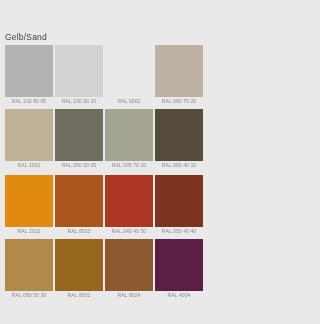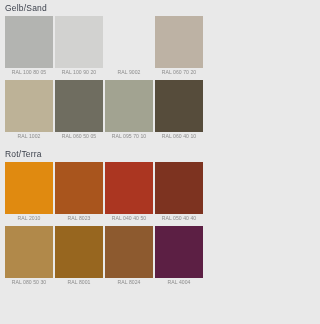--- a/index.html
+++ b/index.html
@@ -24,20 +24,21 @@
     position: relative;
     width: 100%;
   }
   .section-header {
     font-size: 8.5px;
     color: #3a3f4a;
     padding: 3px 0 2px 5px;
     letter-spacing: 0.2px;
     line-height: 11px;
     white-space: nowrap;
+    margin-top: 29px;
   }
   .swatch-row {
     display: flex;
     width: 100%;
     padding: 0 4px 0 5px;
     box-sizing: border-box;
     gap: 2px;
   }
   .swatch-cell {
     width: 48px;
@@ -112,21 +113,20 @@
       <div class="swatch-cell">
         <div class="swatch-chip" style="background-color: rgb(86, 76, 59);"></div>
         <div class="swatch-label" style="color: rgb(140, 140, 140);">RAL 060 40 10</div>
       </div>
     </div>
   </div>
 
   <div class="section-gap"></div>
 
   <div class="section">
-    <div class="section-header" style="color: rgb(58, 63, 74);">Rot/Terra</div>
 
     <div class="swatch-row">
       <div class="swatch-cell">
         <div class="swatch-chip" style="background-color: rgb(224, 138, 16);"></div>
         <div class="swatch-label" style="color: rgb(140, 140, 140);">RAL 2010</div>
       </div>
       <div class="swatch-cell">
         <div class="swatch-chip" style="background-color: rgb(169, 85, 29);"></div>
         <div class="swatch-label" style="color: rgb(140, 140, 140);">RAL 8023</div>
       </div>

